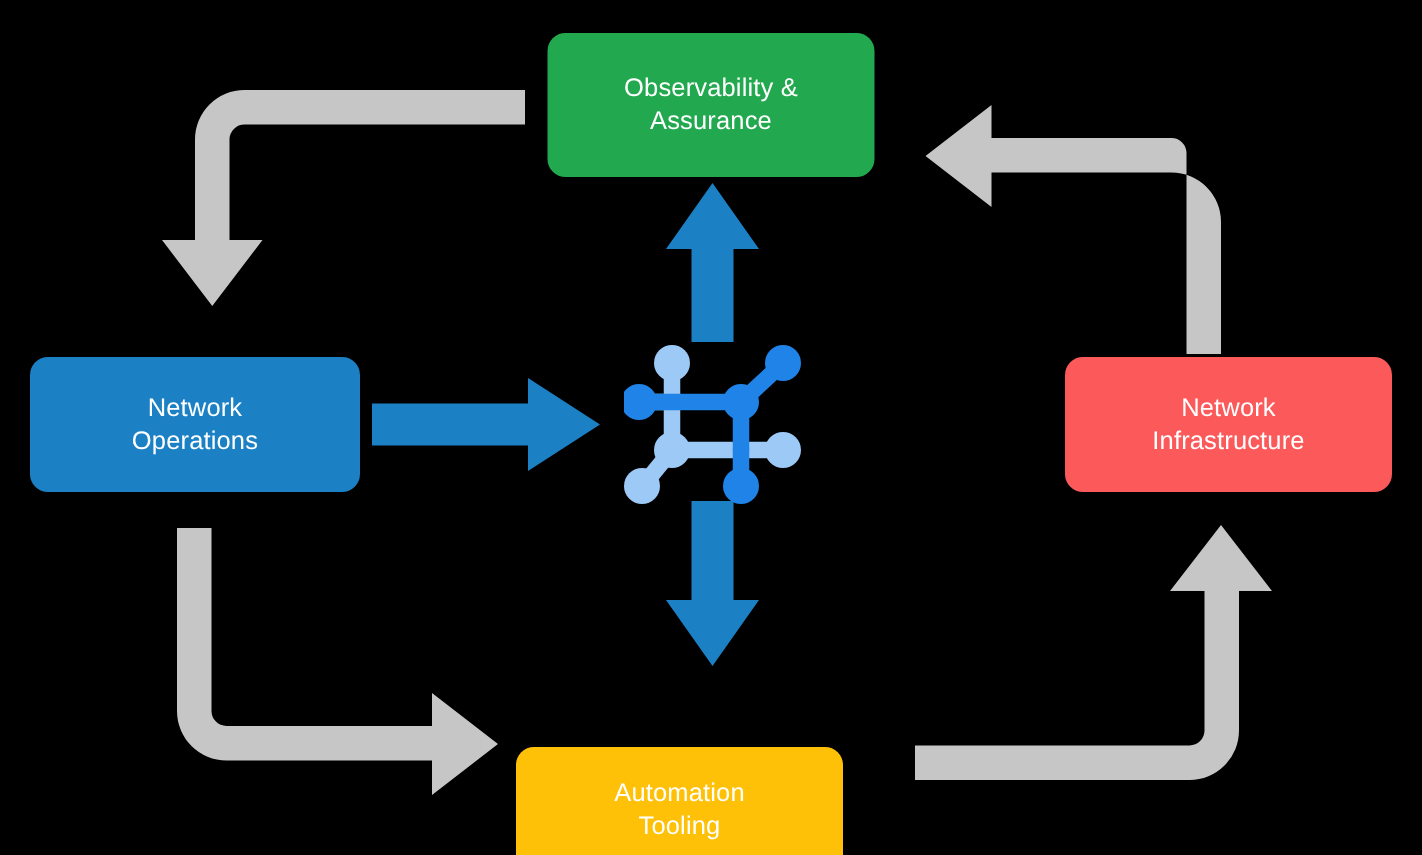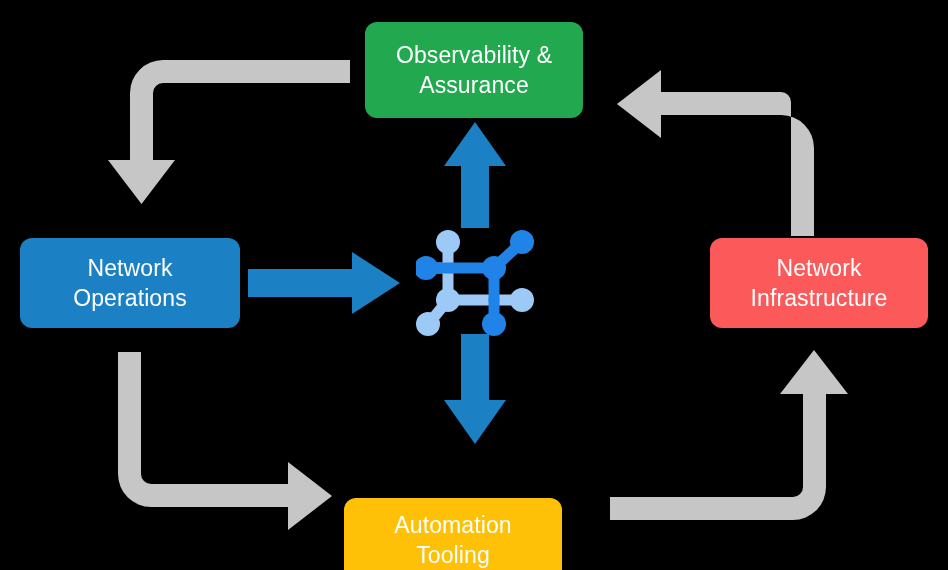--- a/index.html
+++ b/index.html
@@ -7,21 +7,21 @@
   body{width:948px;height:570px;overflow:hidden;
        font-family:"Liberation Sans","DejaVu Sans",sans-serif;}
   #stage{position:relative;width:948px;height:570px;background:#000000;}
 
   .node-box{
     position:absolute;
     border-radius:12px;
     display:flex;align-items:center;justify-content:center;
     text-align:center;
     color:#ffffff;
-    font-size:23px;
+    font-size:17px;
     line-height:1.32;
     font-weight:400;
     letter-spacing:.1px;
     box-sizing:border-box;
     padding:6px 27px;
     white-space:pre-line;
   }
 
   #box-observability{ left:365px; top:22px;  width:218px; height:96px; }
   #box-operations  { left:20px;  top:238px; width:220px; height:90px; }

